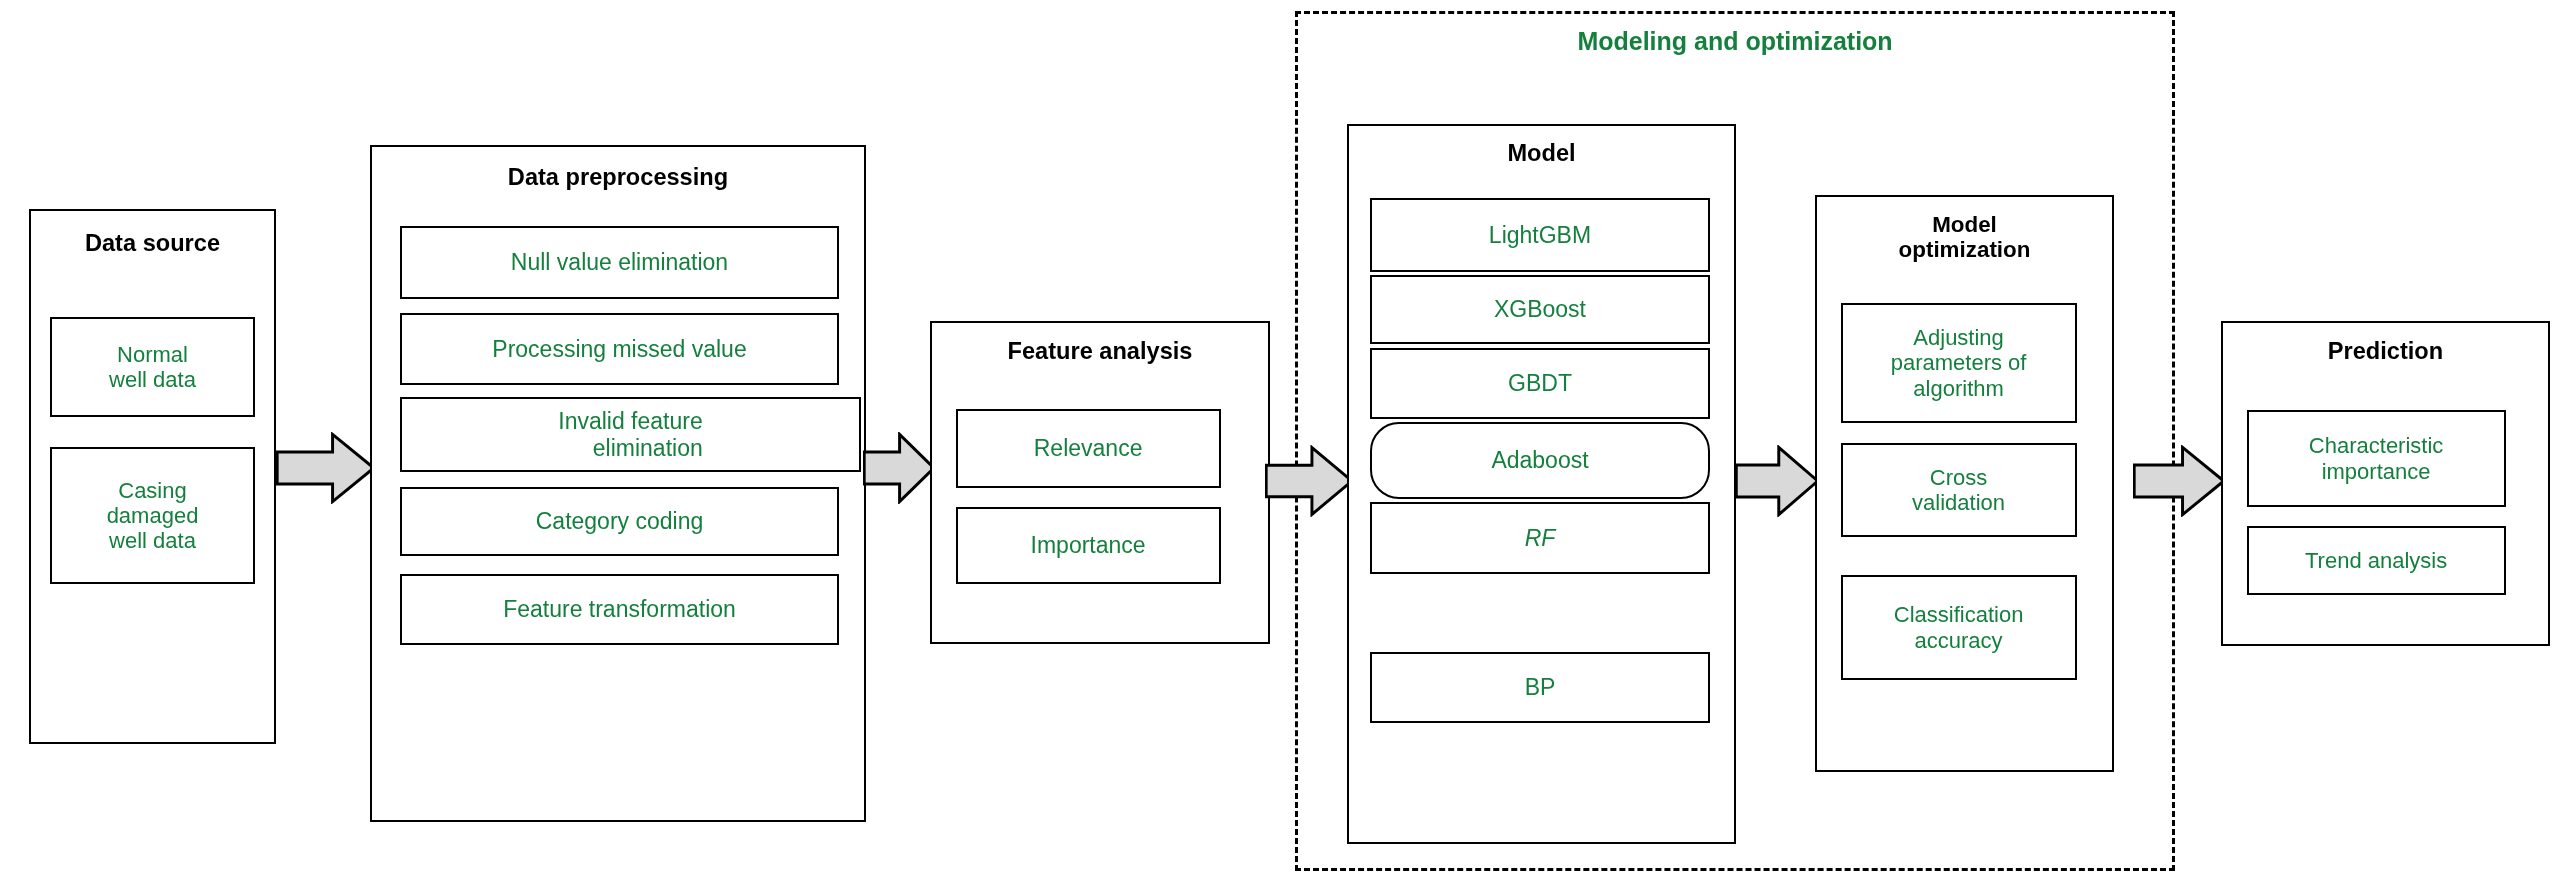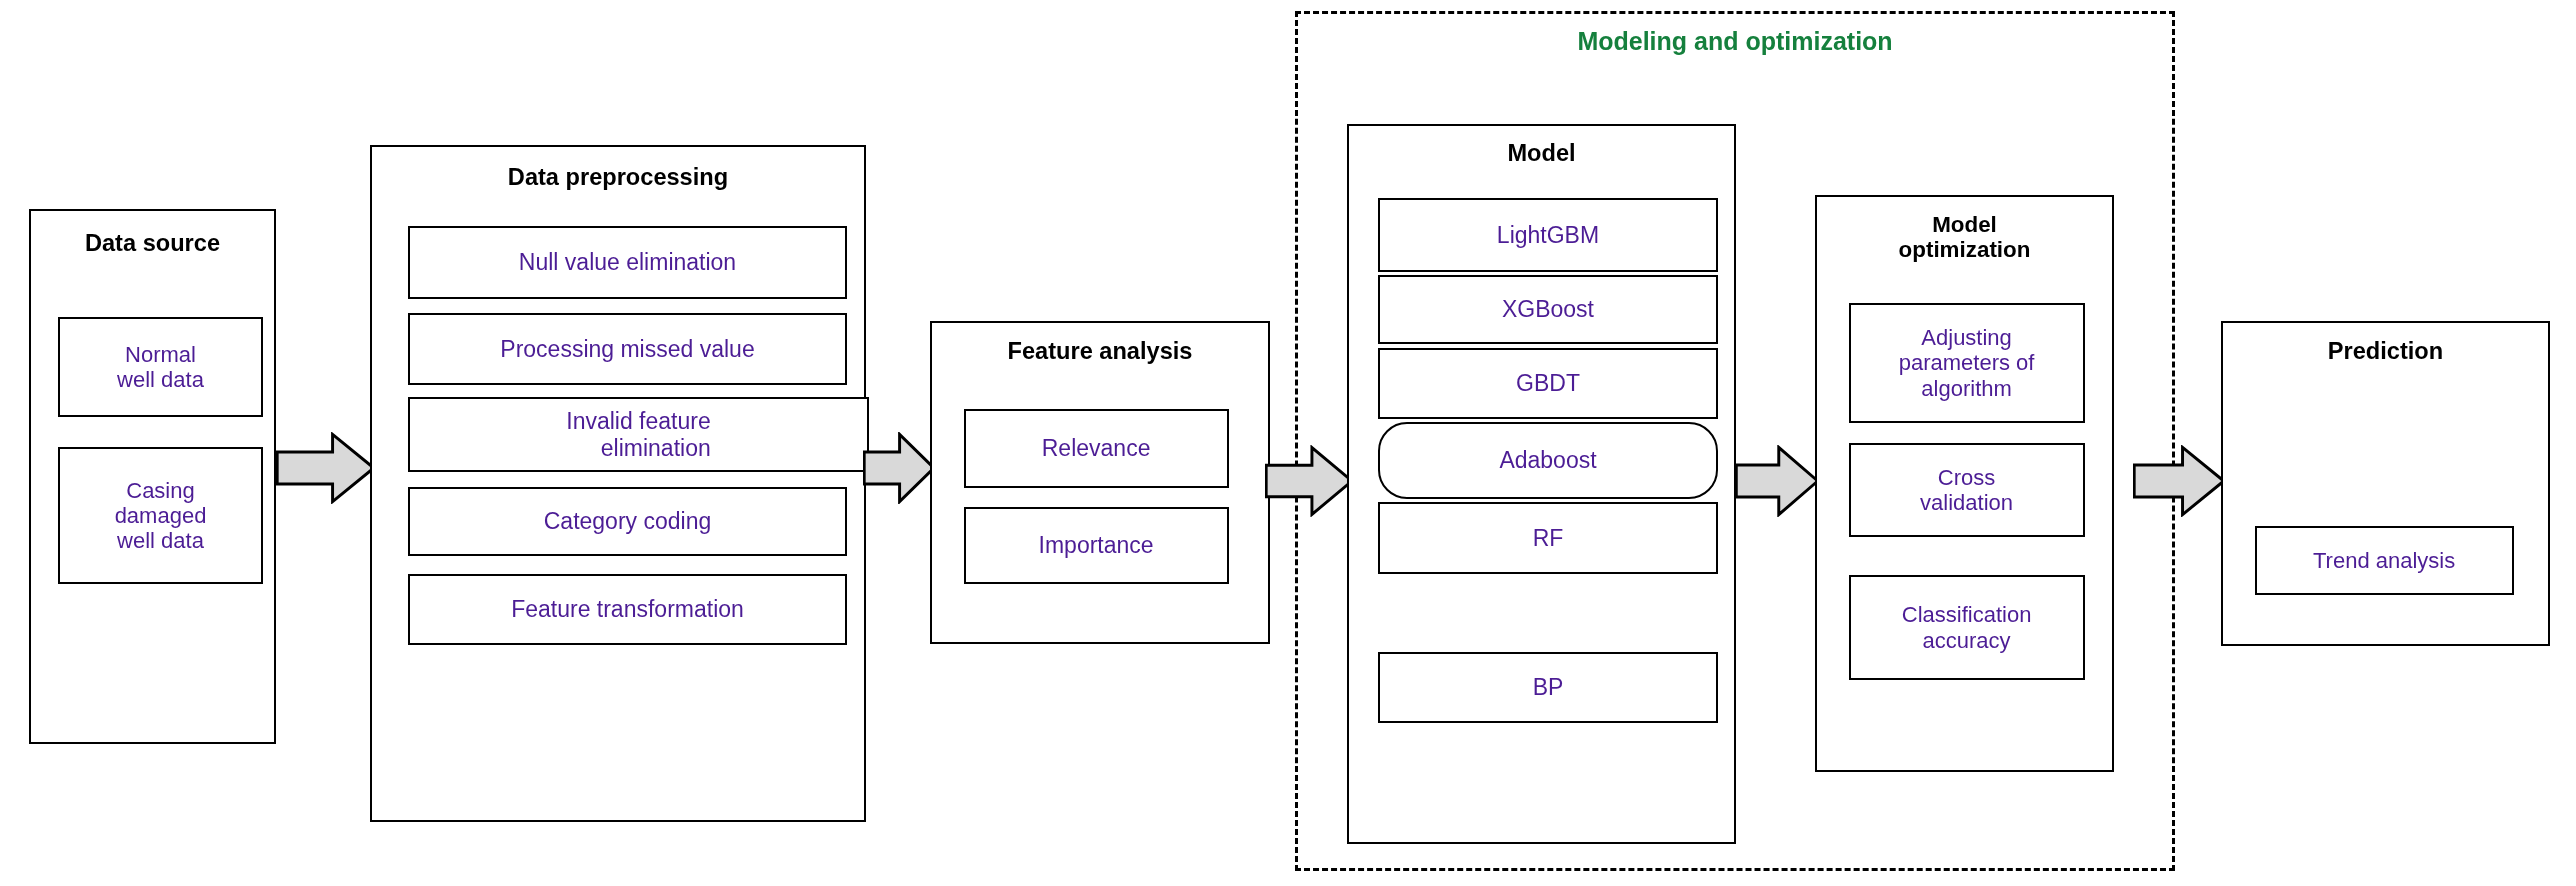--- a/index.html
+++ b/index.html
@@ -44,24 +44,23 @@
   }
 
   
   .item-box {
     border: 2.4px solid #000000;
     background: #ffffff;
     display: flex;
     align-items: center;
     justify-content: center;
     text-align: center;
-    color: #4c1d95;
+    color: #15803d;
     line-height: 1.14;
     white-space: pre-line;
-    margin-left: 8px;
   }
 
   
   .arrow { display: block; }
 
   
   .fs-title-lg { font-size: 23.6px; }
   .fs-title-md { font-size: 22.4px; }
   .fs-item-lg  { font-size: 23px; }
   .fs-item-md  { font-size: 22px; }
@@ -125,21 +124,21 @@
     <div class="panel-title fs-title-lg" style="top:14px;">Model</div>
 
     <div class="abs item-box fs-item-lg" style="left:21px; top:72px; width:340px; height:74px;">LightGBM</div>
 
     <div class="abs item-box fs-item-lg" style="left:21px; top:149px; width:340px; height:69px;">XGBoost</div>
 
     <div class="abs item-box fs-item-lg" style="left:21px; top:222px; width:340px; height:71px;">GBDT</div>
 
     <div class="abs item-box fs-item-lg" style="left:21px; top:296px; width:340px; height:77px;border-radius:29px;">Adaboost</div>
 
-    <div class="abs item-box fs-item-lg" style="left:21px; top:376px; width:340px; height:72px;">RF</div>
+    <div class="abs item-box fs-item-lg" style="left:21px; top:376px; width:340px; height:72px;font-style:italic;">RF</div>
 
 
     <div class="abs item-box fs-item-lg" style="left:21px; top:526px; width:340px; height:71px;">BP</div>
   </div>
 
   <svg class="abs arrow" style="left:1735px; top:445px; width:84px; height:72px;" viewBox="0 0 142 122">
     <polygon points="2,34 74,34 74,4 140,61 74,118 74,88 2,88" fill="#d9d9d9" stroke="#000000" stroke-width="5"></polygon>
   </svg>
 
   <div class="abs panel" style="left:1815px; top:195px; width:299px; height:577px;">
@@ -157,18 +156,20 @@
 accuracy</div>
   </div>
 
   <svg class="abs arrow" style="left:2133px; top:445px; width:92px; height:72px;" viewBox="0 0 156 122">
     <polygon points="2,34 84,34 84,4 154,61 84,118 84,88 2,88" fill="#d9d9d9" stroke="#000000" stroke-width="5"></polygon>
   </svg>
 
   <div class="abs panel" style="left:2221px; top:321px; width:329px; height:325px;">
     <div class="panel-title fs-title-lg" style="top:15.3px;">Prediction</div>
 
+    <div class="abs item-box fs-item-md" style="left:23.6px; top:87px; width:259px; height:97px;">Characteristic
+importance</div>
 
     <div class="abs item-box fs-item-md" style="left:23.6px; top:203px; width:259px; height:69px;">Trend analysis</div>
   </div>
 
 </div>
 
 
 </body></html>

